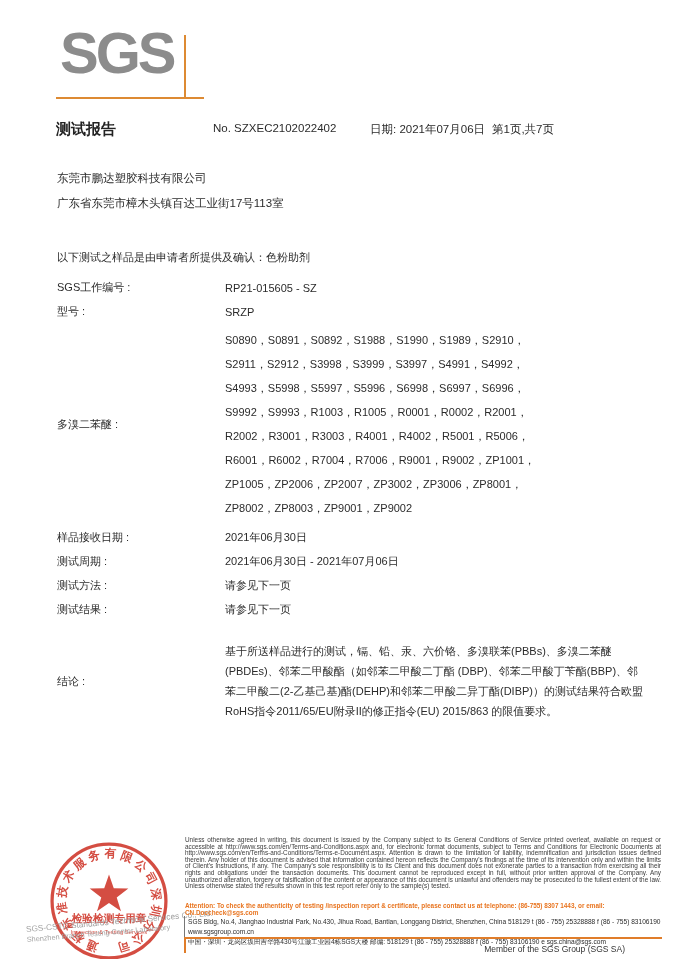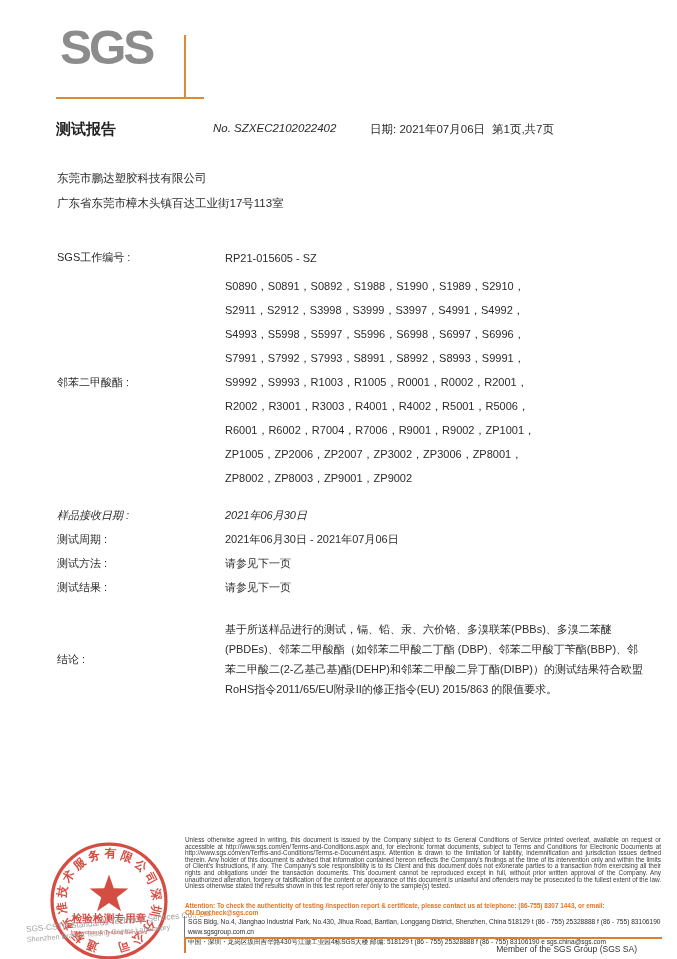--- a/index.html
+++ b/index.html
@@ -4,60 +4,60 @@
 <style>
   html,body { margin:0; padding:0; background:#ffffff; }
   .page {
     position:relative; width:677px; height:959px; background:#ffffff;
     font-family:"Liberation Sans","DejaVu Sans",sans-serif; color:#2b2b2b;
     overflow:hidden;
   }
   
   .logo-text {
     position:absolute; left:60px; top:24px;
-    font-size:48px; font-weight:bold; color:#8c8c8c; letter-spacing:-3px;
+    font-size:58px; font-weight:bold; color:#8c8c8c; letter-spacing:-3px;
     line-height:1;
   }
   .logo-hline { position:absolute; left:56px; top:97px; width:148px; height:2px; background:#dd8a33; }
   .logo-vline { position:absolute; left:184px; top:35px; width:2px; height:63px; background:#dd8a33; }
 
   .title-row { position:absolute; left:0; top:120px; width:677px; height:20px;padding-left:44px; }
   .report-title { position:absolute; left:56px; top:0; font-size:15px; font-weight:bold; color:#222; }
-  .report-no    { position:absolute; left:213px; top:2px; font-size:11.5px;font-style:italic; }
+  .report-no    { position:absolute; left:213px; top:2px; font-size:11.5px; }
   .report-date  { position:absolute; left:370px; top:2px; font-size:11.5px; }
   .report-page  { position:absolute; left:492px; top:2px; font-size:11.5px; }
 
   .company-block { position:absolute; left:57px; top:166px; width:520px; font-size:11.5px; line-height:25px; }
 
   
   .fields { position:absolute; left:57px; top:250px; width:588px; font-size:11px; }
   .statement { margin-bottom:15px; }
   .frow { display:flex; align-items:center; margin-bottom:9px; }
   .flabel { width:168px; flex:0 0 168px; }
   .fvalue { flex:1; }
   .ref-lines span { display:block; line-height:24px; }
   .row-gap { margin-top:5px; }
   .conclusion-row { margin-top:24px; }
   .conclusion-text { line-height:20px; width:418px; }
-  .mid-block { margin-top:18px;font-style:italic; }
+  .mid-block { margin-top:10px; }
 
   
   .disclaimer {
     position:absolute; left:185px; top:837px; width:476px;
     font-size:6.4px; line-height:6.6px; color:#3c3c3c; text-align:justify;
   }
   .attention {
     position:absolute; left:185px; top:903px; width:476px;
     font-size:6.4px; line-height:6.9px; font-weight:bold; color:#e8741f;
   }
   .addr-block { position:absolute; left:188px; top:917px; width:474px; font-size:6.6px; line-height:10px; color:#2b2b2b; }
   .addr-vline { position:absolute; left:184px; top:916px; width:1px; height:35px; background:#777; }
   .footer-rule { position:absolute; left:185px; top:937px; width:477px; height:2px; background:#e07d2a; }
   .footer-vline2 { position:absolute; left:184px; top:937px; width:2px; height:16px; background:#e07d2a; }
-  .member { position:absolute; right:40px; top:944px; font-size:8.5px; color:#333; }
+  .member { position:absolute; right:52px; top:944px; font-size:8.5px; color:#333; }
 
   .seal { position:absolute; left:48px; top:840px; width:122px; height:122px; opacity:0.9; }
   .stamp-gray {
     position:absolute; left:26px; top:916px; width:185px;
     color:#a3a3a3; transform:rotate(-5deg);
   }
   .stamp-gray .l1 { font-size:8.3px; line-height:11px; white-space:nowrap; }
   .stamp-gray .l2 { font-size:7.3px; line-height:10px; white-space:nowrap; }
 </style>
 </head>
@@ -75,34 +75,38 @@
     <div class="report-date">日期: 2021年07月06日</div>
     <div class="report-page">第1页,共7页</div>
   </div>
 
   <div class="company-block">
     <div>东莞市鹏达塑胶科技有限公司</div>
     <div>广东省东莞市樟木头镇百达工业街17号113室</div>
   </div>
 
   <div class="fields">
+    <div class="statement">以下测试之样品是由申请者所提供及确认：色粉助剂</div>
 
     <div class="frow">
       <div class="flabel">SGS工作编号 :</div>
       <div class="fvalue">RP21-015605 - SZ</div>
     </div>
 
+    <div class="frow">
+      <div class="flabel">型号 :</div>
+      <div class="fvalue">SRZP</div>
+    </div>
 
     <div class="frow">
-      <div class="flabel">邻苯二甲酸酯 :</div>
+      <div class="flabel">多溴二苯醚 :</div>
       <div class="fvalue ref-lines">
         <span>S0890，S0891，S0892，S1988，S1990，S1989，S2910，</span>
         <span>S2911，S2912，S3998，S3999，S3997，S4991，S4992，</span>
         <span>S4993，S5998，S5997，S5996，S6998，S6997，S6996，</span>
-        <span>S7991，S7992，S7993，S8991，S8992，S8993，S9991，</span>
         <span>S9992，S9993，R1003，R1005，R0001，R0002，R2001，</span>
         <span>R2002，R3001，R3003，R4001，R4002，R5001，R5006，</span>
         <span>R6001，R6002，R7004，R7006，R9001，R9002，ZP1001，</span>
         <span>ZP1005，ZP2006，ZP2007，ZP3002，ZP3006，ZP8001，</span>
         <span>ZP8002，ZP8003，ZP9001，ZP9002</span>
       </div>
     </div>
 
     <div class="frow mid-block">
       <div class="flabel">样品接收日期 :</div>

